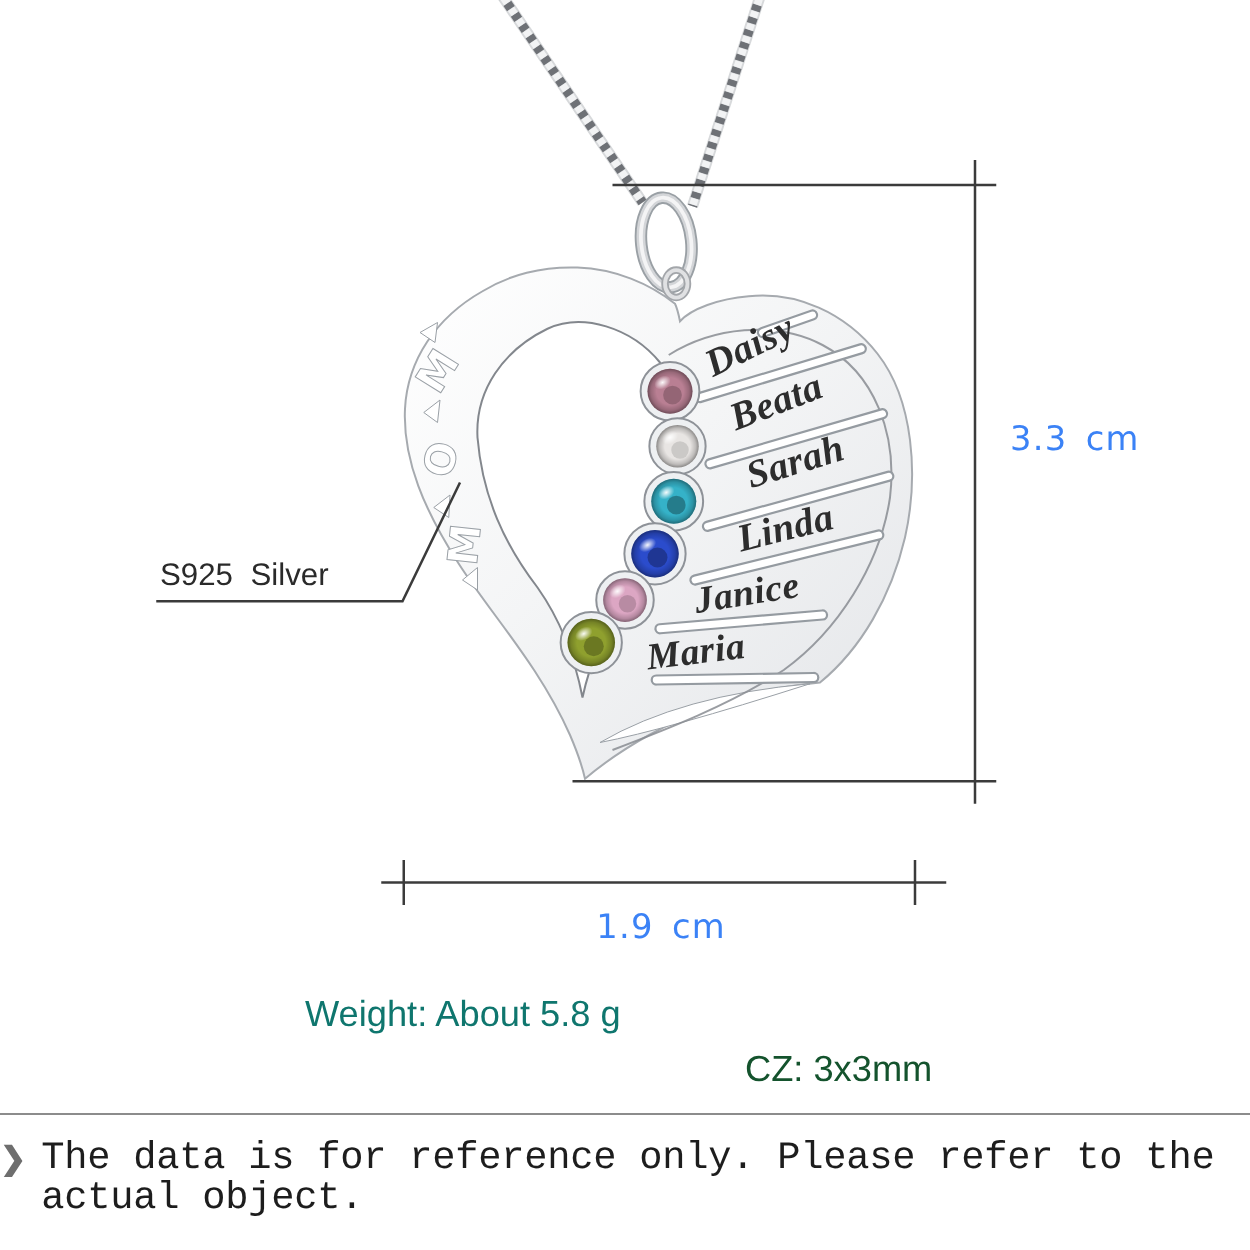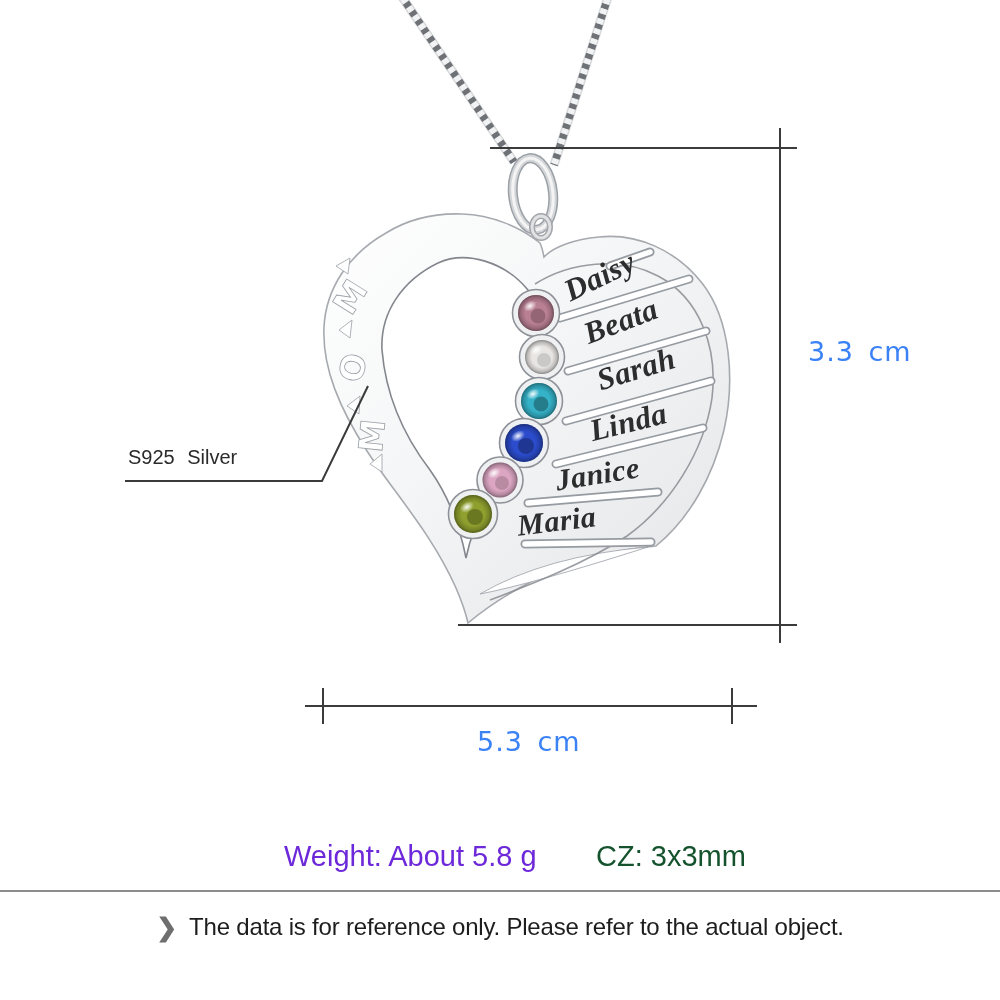--- a/index.html
+++ b/index.html
@@ -2,32 +2,32 @@
 <html><head>
 <meta charset="utf-8">
 <style>
   html,body{margin:0;padding:0;background:#ffffff;}
   .page{position:relative;width:1000px;height:1000px;background:#ffffff;overflow:hidden;
         font-family:"Liberation Sans", sans-serif;}
   .page svg{position:absolute;left:0;top:0;}
 
   
   .lbl{position:absolute;color:#3b82f6;white-space:nowrap;}
-  .lbl-s925{left:128px;top:446px;font-size:20px;word-spacing:7px;color:#2a2a2a;}
+  .lbl-s925{left:128px;top:446px;font-size:25px;word-spacing:7px;color:#2a2a2a;}
   .lbl-h{left:808px;top:336px;font-size:27px;letter-spacing:1px;word-spacing:5px;font-family:"DejaVu Sans", sans-serif;}
   .lbl-w{left:477px;top:726px;font-size:27px;letter-spacing:1px;word-spacing:5px;font-family:"DejaVu Sans", sans-serif;}
-  .lbl-weight{left:244px;top:840px;font-size:29px;color:#6d28d9;margin-left:40px;}
+  .lbl-weight{left:244px;top:796px;font-size:29px;color:#0f766e;}
   .lbl-cz{left:596px;top:840px;font-size:29px;color:#14532d;}
 
   
   .footer{position:absolute;left:0;top:890px;width:1000px;height:110px;background:#ffffff;
           border-top:2px solid #8c8c8c;display:flex;justify-content:center;align-items:flex-start;
           padding-top:19px;gap:12px;box-sizing:border-box;}
   .footer .chev{color:#6e6e6e;font-size:25px;font-weight:bold;line-height:32px;}
-  .footer .note{color:#1d1d1d;font-size:24px;line-height:32px;letter-spacing:-0.2px;}
+  .footer .note{color:#1d1d1d;font-size:31px;line-height:32px;letter-spacing:-0.2px;font-family:Liberation Mono, monospace;}
 
   
   .ename{font-family:"Liberation Serif", serif;font-style:italic;font-weight:600;
          fill:#2d2d2d;letter-spacing:0.5px;}
   
   .cut{font-family:"DejaVu Sans", sans-serif;font-weight:bold;font-size:33px;
        fill:#ffffff;stroke:#9aa0a6;stroke-width:0.8px;}
   .tri{fill:#ffffff;stroke:#9aa0a6;stroke-width:0.8px;}
   
   .slotE{stroke:#959ba1;stroke-width:9;stroke-linecap:round;fill:none;}
@@ -199,21 +199,21 @@
       <line class="dim" x1="305" y1="706" x2="757" y2="706"></line>
       <line class="dim" x1="323" y1="688" x2="323" y2="724"></line>
       <line class="dim" x1="732" y1="688" x2="732" y2="724"></line>
 
       <polyline class="dim" points="125,481 322,481 368,386"></polyline>
     </g>
   </svg>
 
   <div class="lbl lbl-s925">S925 Silver</div>
   <div class="lbl lbl-h">3.3 cm</div>
-  <div class="lbl lbl-w">5.3 cm</div>
+  <div class="lbl lbl-w">1.9 cm</div>
   <div class="lbl lbl-weight">Weight: About 5.8 g</div>
   <div class="lbl lbl-cz">CZ: 3x3mm</div>
 
   <div class="footer">
     <span class="chev">❯</span>
     <span class="note">The data is for reference only. Please refer to the actual object.</span>
   </div>
 
 </div>
 

